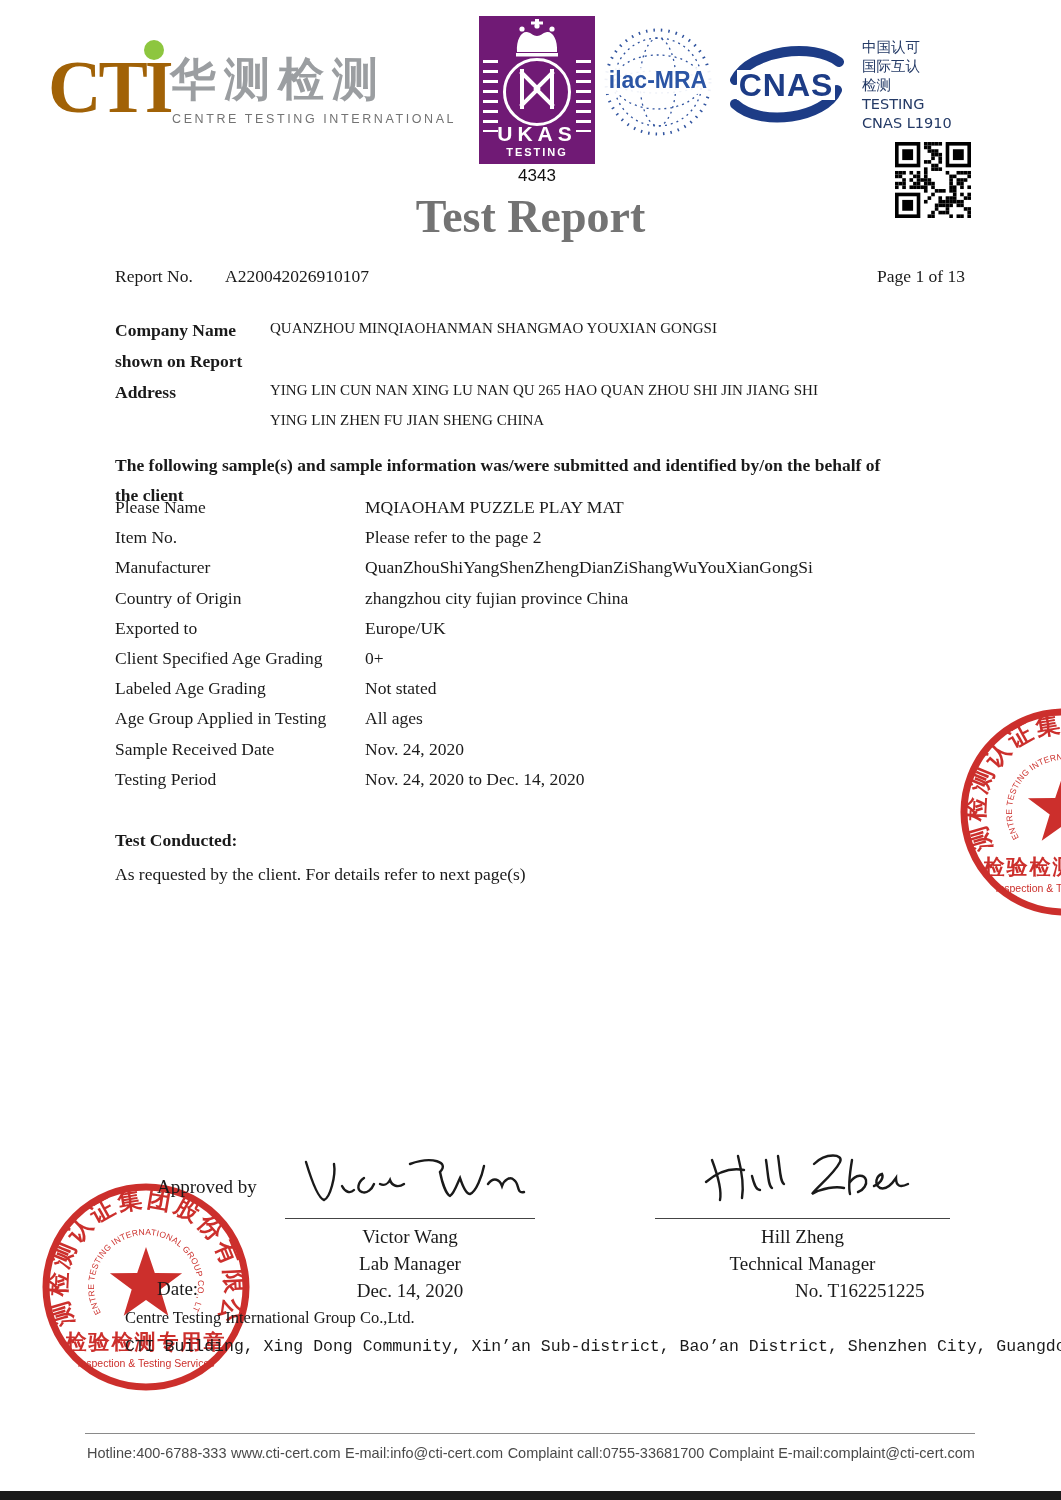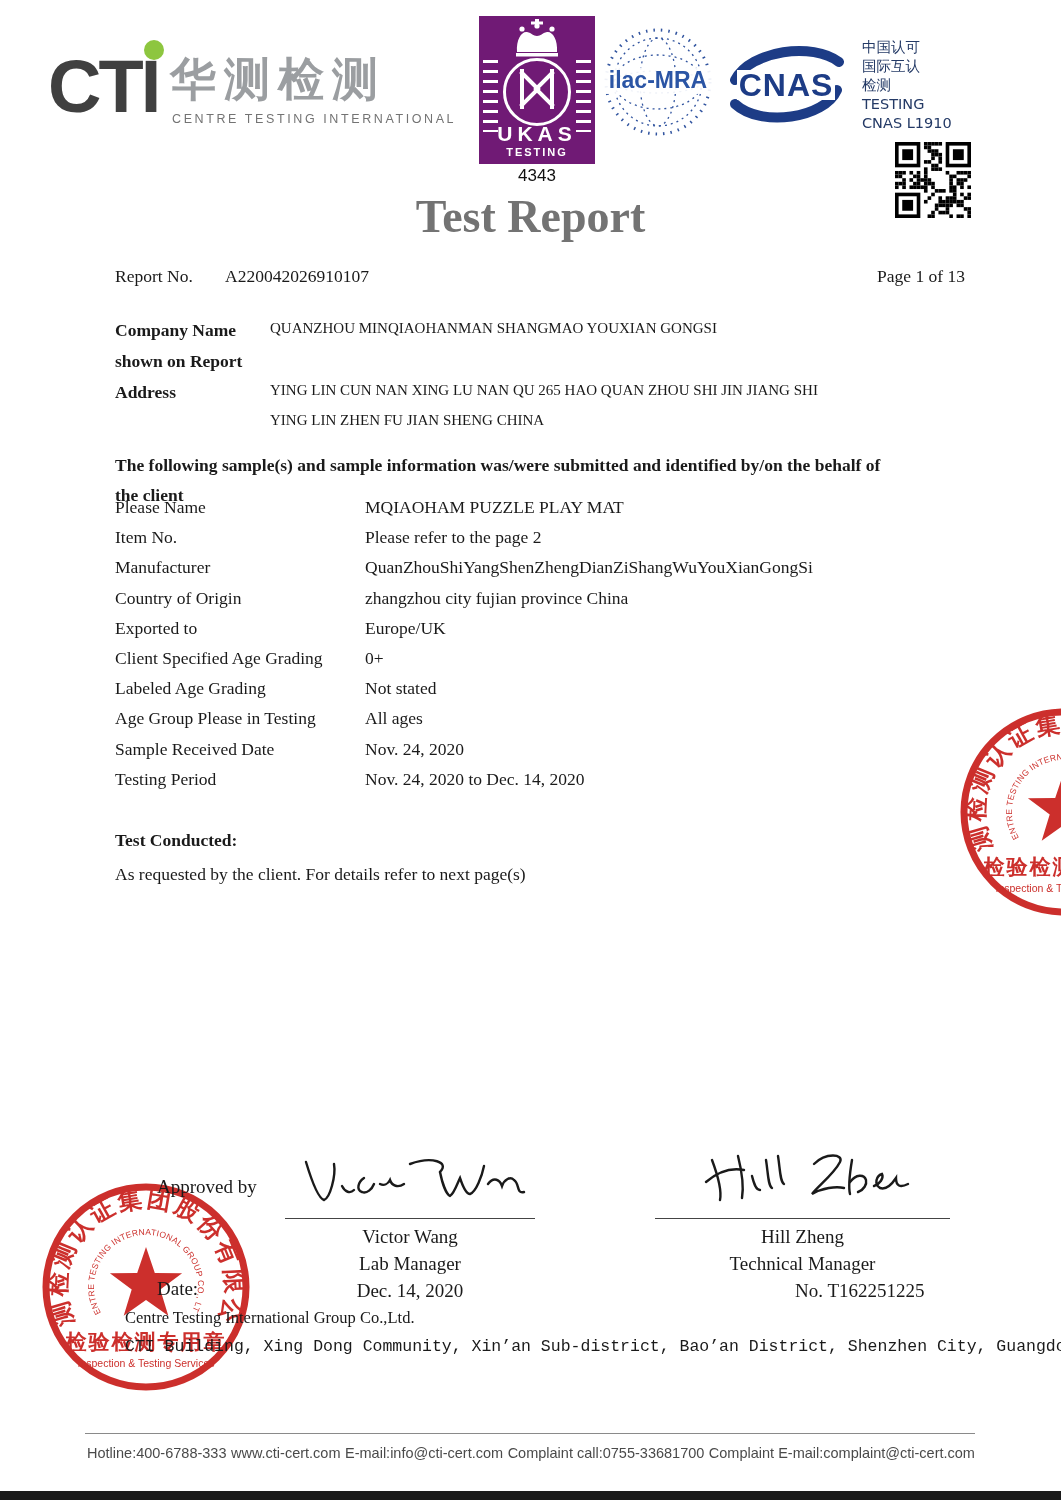--- a/index.html
+++ b/index.html
@@ -5,22 +5,22 @@
   html,body{margin:0;padding:0;background:#e8e8e8;}
   #page{
     position:relative;width:1061px;height:1500px;background:#ffffff;
     margin:0 auto;overflow:hidden;
     font-family:"Liberation Serif", serif;color:#1a1a1a;
   }
   .abs{position:absolute;}
 
   
   #cti-logo{left:40px;top:24px;width:360px;height:112px;}
-  .cti-letters{position:absolute;left:8px;top:26px;font-family:Liberation Sans, sans-serif;
-    font-weight:bold;font-size:74px;line-height:1;color:#404040;letter-spacing:-3px;}
+  .cti-letters{position:absolute;left:8px;top:26px;font-family:Liberation Serif, serif;
+    font-weight:bold;font-size:74px;line-height:1;color:#a16207;letter-spacing:-3px;}
   .cti-dot{position:absolute;left:104px;top:16px;width:20px;height:20px;border-radius:50%;background:#8dc63f;}
   .cti-cn{position:absolute;left:130px;top:32px;font-family:"DejaVu Sans",sans-serif;
     font-size:46px;line-height:1;color:#9b9ea1;font-weight:600;letter-spacing:8px;white-space:nowrap;}
   .cti-sub{position:absolute;left:132px;top:88px;font-family:"Liberation Sans",sans-serif;
     font-size:12.5px;color:#737373;letter-spacing:2.6px;white-space:nowrap;}
 
   
   #ukas{left:479px;top:16px;width:116px;height:148px;background:#701a75;}
   #ukas .crown{position:absolute;left:50%;top:3px;transform:translateX(-50%);}
   #ukas .ring{position:absolute;left:50%;top:42px;transform:translateX(-50%);
@@ -339,21 +339,21 @@
       </div>
       <div class="field-row">
         <span class="f-label">Client Specified Age Grading</span>
         <span class="f-value">0+</span>
       </div>
       <div class="field-row">
         <span class="f-label">Labeled Age Grading</span>
         <span class="f-value">Not stated</span>
       </div>
       <div class="field-row">
-        <span class="f-label">Age Group Please in Testing</span>
+        <span class="f-label">Age Group Applied in Testing</span>
         <span class="f-value">All ages</span>
       </div>
       <div class="field-row">
         <span class="f-label">Sample Received Date</span>
         <span class="f-value">Nov. 24, 2020</span>
       </div>
       <div class="field-row">
         <span class="f-label">Testing Period</span>
         <span class="f-value">Nov. 24, 2020 to Dec. 14, 2020</span>
       </div>

